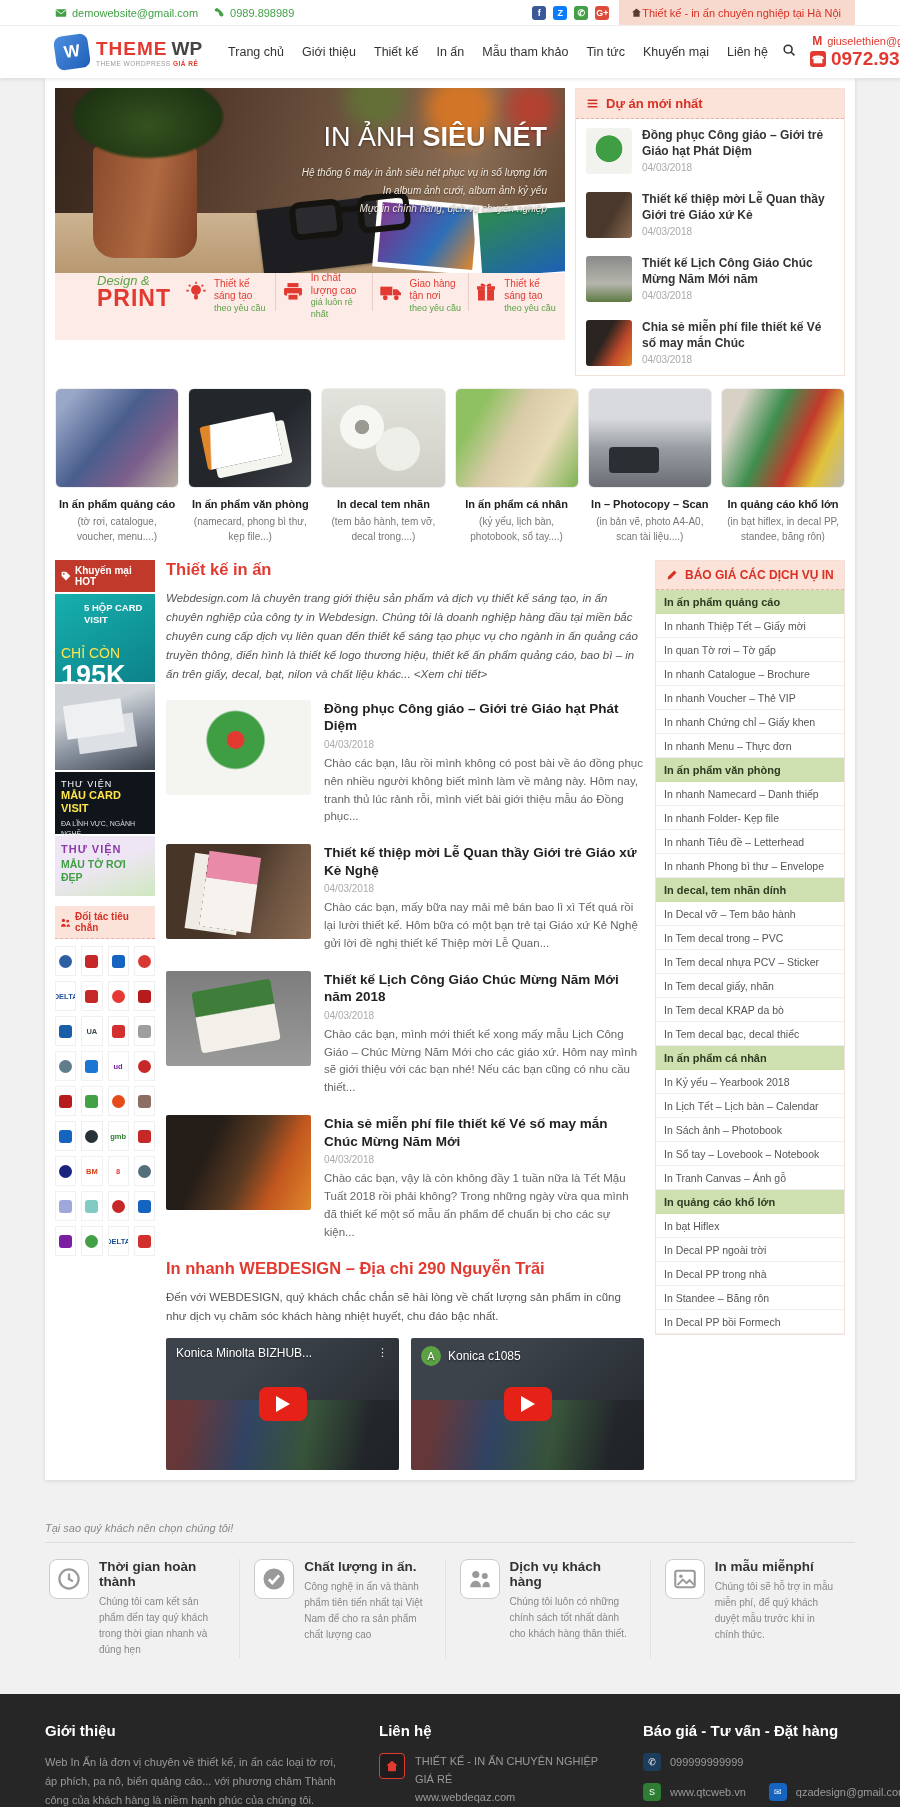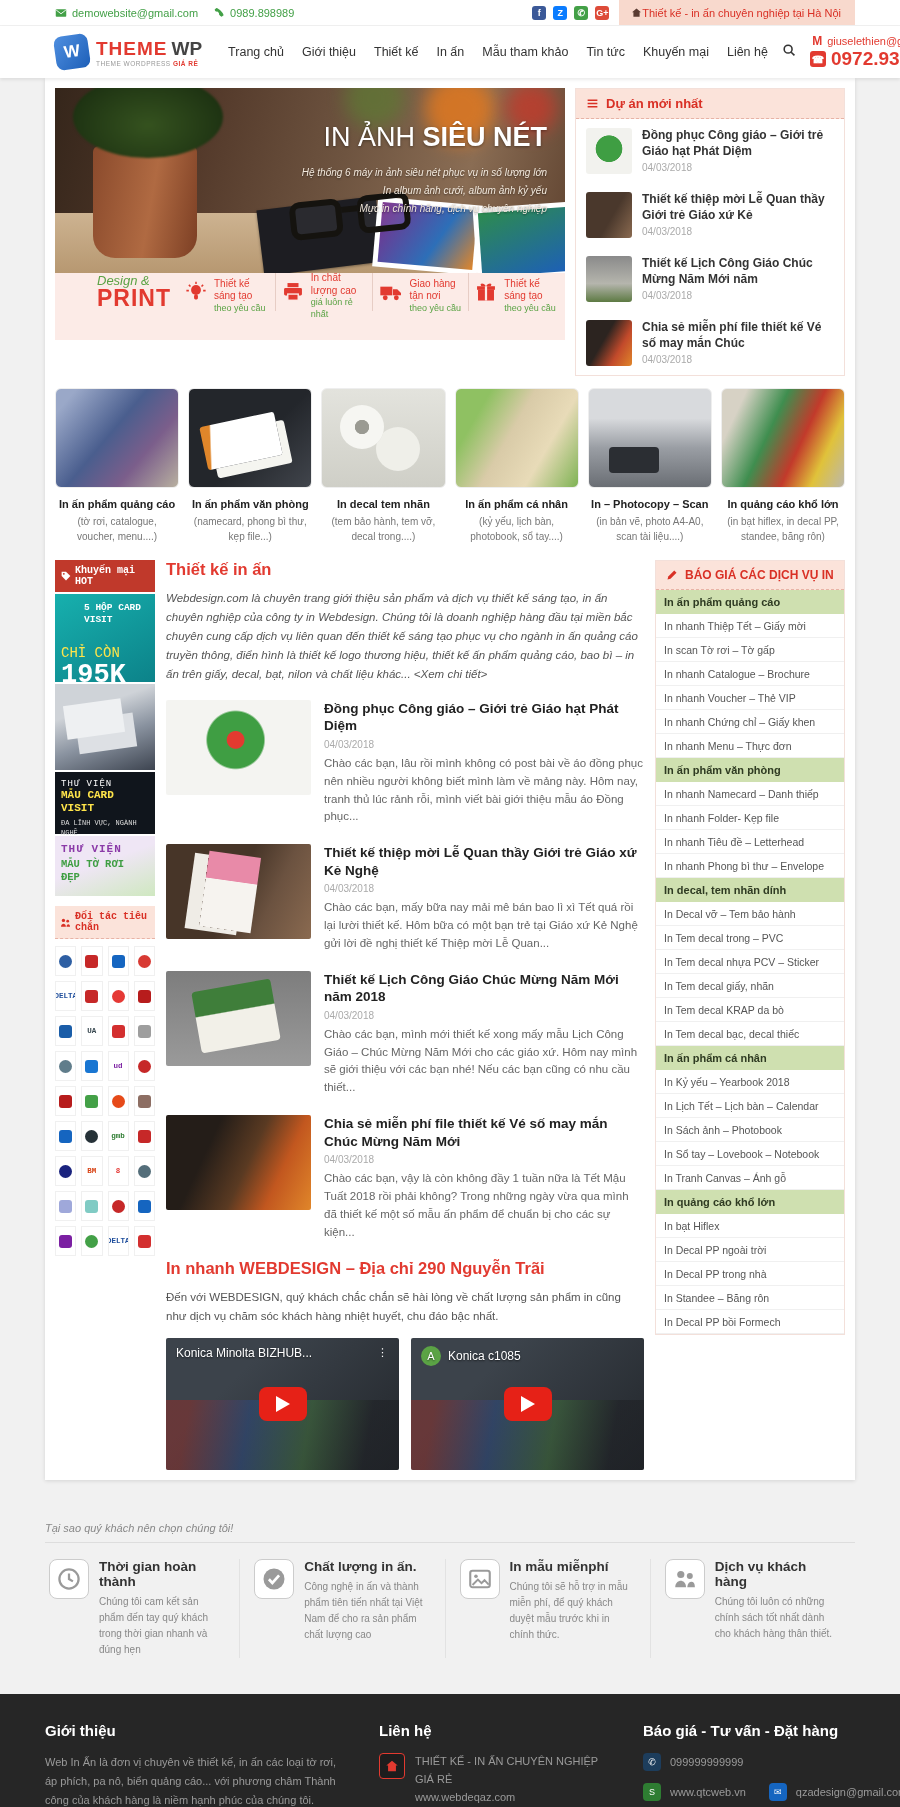--- a/index.html
+++ b/index.html
@@ -93,21 +93,21 @@
 .svc-img.s5 { background:linear-gradient(#d8dadd 30%,#9a9ea4 60%,#6a6e74); position:relative; overflow:hidden; }
 .svc-img.s5::after { content:""; position:absolute; left:20px; bottom:14px; width:50px; height:26px; background:#2b2e33; border-radius:4px; }
 .svc-img.s6 { background:linear-gradient(115deg,#d7d2c5 15%,#3f8e4f 40%,#c23a2b 62%,#e0c23a 80%,#bcb8ab); }
 .svc-title { text-align:center; font-size:11px; font-weight:bold; color:#222; margin-top:10px; }
 .svc-sub { text-align:center; font-size:10px; color:#777; margin-top:4px; line-height:1.5; padding:0 4px; }
 
 
 .content-row { display:flex; gap:11px; margin-top:16px; align-items:flex-start; }
 
 
-.promo-col { width:100px; flex:none;font-family:Liberation Mono, monospace; }
+.promo-col { width:100px; flex:none; }
 .promo-head { background:#c0392b; color:#fff; font-size:10px; font-weight:bold; padding:5px 6px; display:flex; align-items:center; gap:4px; }
 .pb { cursor:pointer; }
 .pb-195k { background:linear-gradient(150deg,#17b0ae,#0c8289); color:#fff; padding:8px 6px; height:88px; margin-top:2px; }
 .pb-195k .l1 { font-size:9.5px; font-weight:bold; line-height:1.25;margin-left:23px; }
 .pb-195k .l2 { font-size:14px; color:#ffe54a; margin-top:19px; }
 .pb-195k .price { font-size:27px; font-weight:bold; line-height:1.1; }
 .pb-photo { height:86px; background:linear-gradient(160deg,#cfd3d8 30%,#8a93a0 60%,#3d4450); margin-top:2px; position:relative; overflow:hidden; }
 .pb-photo::after { content:""; position:absolute; left:10px; top:18px; width:58px; height:34px; background:#eef0f2; transform:rotate(-8deg); box-shadow:10px 16px 0 #dde0e4; }
 .pb-card { background:#10151c; color:#fff; padding:7px 6px; height:62px; margin-top:2px; }
 .pb-card .l1 { font-size:9px; letter-spacing:1px; }
@@ -622,21 +622,21 @@
           <span class="ic">
               <svg width="12" height="12" viewBox="0 0 16 16">
                 <path d="M2 14l1-4 8-8 3 3-8 8z" fill="currentColor"></path>
               </svg>
             </span>
           <span>BÁO GIÁ CÁC DỊCH VỤ IN</span>
         </div>
         <div id="priceList">
             <div class="price-group-head">In ấn phẩm quảng cáo</div>
             <div class="price-item">In nhanh Thiệp Tết – Giấy mời</div>
-            <div class="price-item">In scan Tờ rơi – Tờ gấp</div>
+            <div class="price-item">In quan Tờ rơi – Tờ gấp</div>
             <div class="price-item">In nhanh Catalogue – Brochure</div>
             <div class="price-item">In nhanh Voucher – Thẻ VIP</div>
             <div class="price-item">In nhanh Chứng chỉ – Giấy khen</div>
             <div class="price-item">In nhanh Menu – Thực đơn</div>
             <div class="price-group-head">In ấn phẩm văn phòng</div>
             <div class="price-item">In nhanh Namecard – Danh thiếp</div>
             <div class="price-item">In nhanh Folder- Kẹp file</div>
             <div class="price-item">In nhanh Tiêu đề – Letterhead</div>
             <div class="price-item">In nhanh Phong bì thư – Envelope</div>
             <div class="price-group-head">In decal, tem nhãn dính</div>
@@ -686,41 +686,41 @@
             </svg>
           </div>
      <div>
             <div class="wf-title">Chất lượng in ấn.</div>
             <div class="wf-text">Công nghệ in ấn và thành phẩm tiên tiến nhất tại Việt Nam để cho ra sản phẩm chất lượng cao</div>
           </div>
    </div>
         <div class="why-feat">
      <div class="wf-icon">
             <svg width="24" height="24" viewBox="0 0 16 16">
+              <circle cx="5.2" cy="5" r="2.4" fill="currentColor"></circle>
+              <circle cx="11.2" cy="6" r="2" fill="currentColor"></circle>
+              <path d="M1.5 13.5c0-3 2.2-4.3 3.7-4.3 1.4 0 3.5 1.3 3.5 4.3zM9.5 13.5c.2-2.4 1.5-3.6 2.8-3.6 1.4 0 2.3 1.2 2.3 3.6z" fill="currentColor"></path>
+            </svg>
+          </div>
+     <div>
+            <div class="wf-title">Dịch vụ khách hàng</div>
+            <div class="wf-text">Chúng tôi luôn có những chính sách tốt nhất dành cho khách hàng thân thiết.</div>
+          </div>
+   </div>
+        <div class="why-feat">
+     <div class="wf-icon">
+            <svg width="24" height="24" viewBox="0 0 16 16">
               <rect x="1.5" y="2.5" width="13" height="11" rx="1.5" fill="none" stroke="currentColor" stroke-width="1.4"></rect>
               <circle cx="5.3" cy="6.2" r="1.2" fill="currentColor"></circle>
               <path d="M3 12l3.6-3.6 2.4 2.4 2-2 2.8 3" stroke="currentColor" stroke-width="1.3" fill="none"></path>
             </svg>
           </div>
      <div>
             <div class="wf-title">In mẫu miễnphí</div>
             <div class="wf-text">Chúng tôi sẽ hỗ trợ in mẫu miễn phí, để quý khách duyệt mẫu trước khi in chính thức.</div>
-          </div>
-   </div>
-        <div class="why-feat">
-     <div class="wf-icon">
-            <svg width="24" height="24" viewBox="0 0 16 16">
-              <circle cx="5.2" cy="5" r="2.4" fill="currentColor"></circle>
-              <circle cx="11.2" cy="6" r="2" fill="currentColor"></circle>
-              <path d="M1.5 13.5c0-3 2.2-4.3 3.7-4.3 1.4 0 3.5 1.3 3.5 4.3zM9.5 13.5c.2-2.4 1.5-3.6 2.8-3.6 1.4 0 2.3 1.2 2.3 3.6z" fill="currentColor"></path>
-            </svg>
-          </div>
-     <div>
-            <div class="wf-title">Dịch vụ khách hàng</div>
-            <div class="wf-text">Chúng tôi luôn có những chính sách tốt nhất dành cho khách hàng thân thiết.</div>
           </div>
    </div>
       </div>
   </div>
 
   <div class="footer">
     <div class="f-col1">
       <div class="f-head">Giới thiệu</div>
       <div class="f-text">Web In Ấn là đơn vị chuyên về thiết kế, in ấn các loại tờ rơi, áp phích, pa nô, biển quảng cáo... với phương châm Thành công của khách hàng là niềm hạnh phúc của chúng tôi. 0999999999</div>
 

